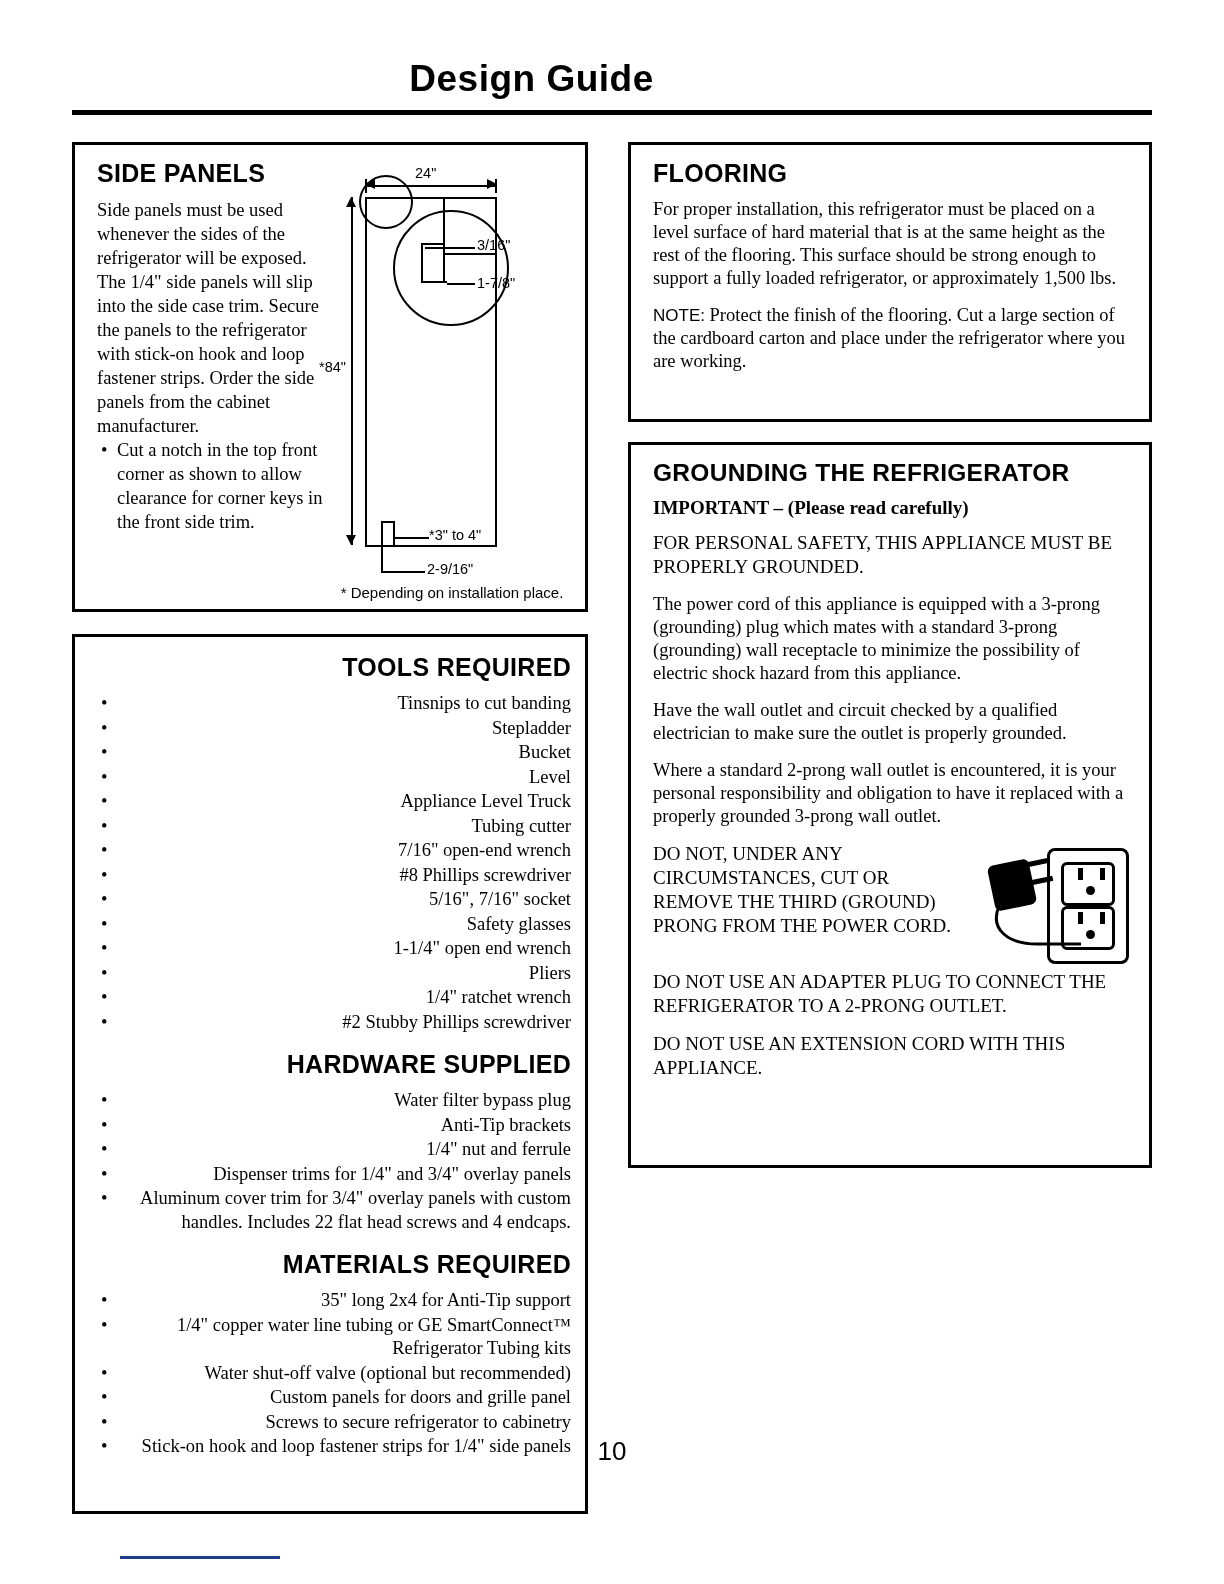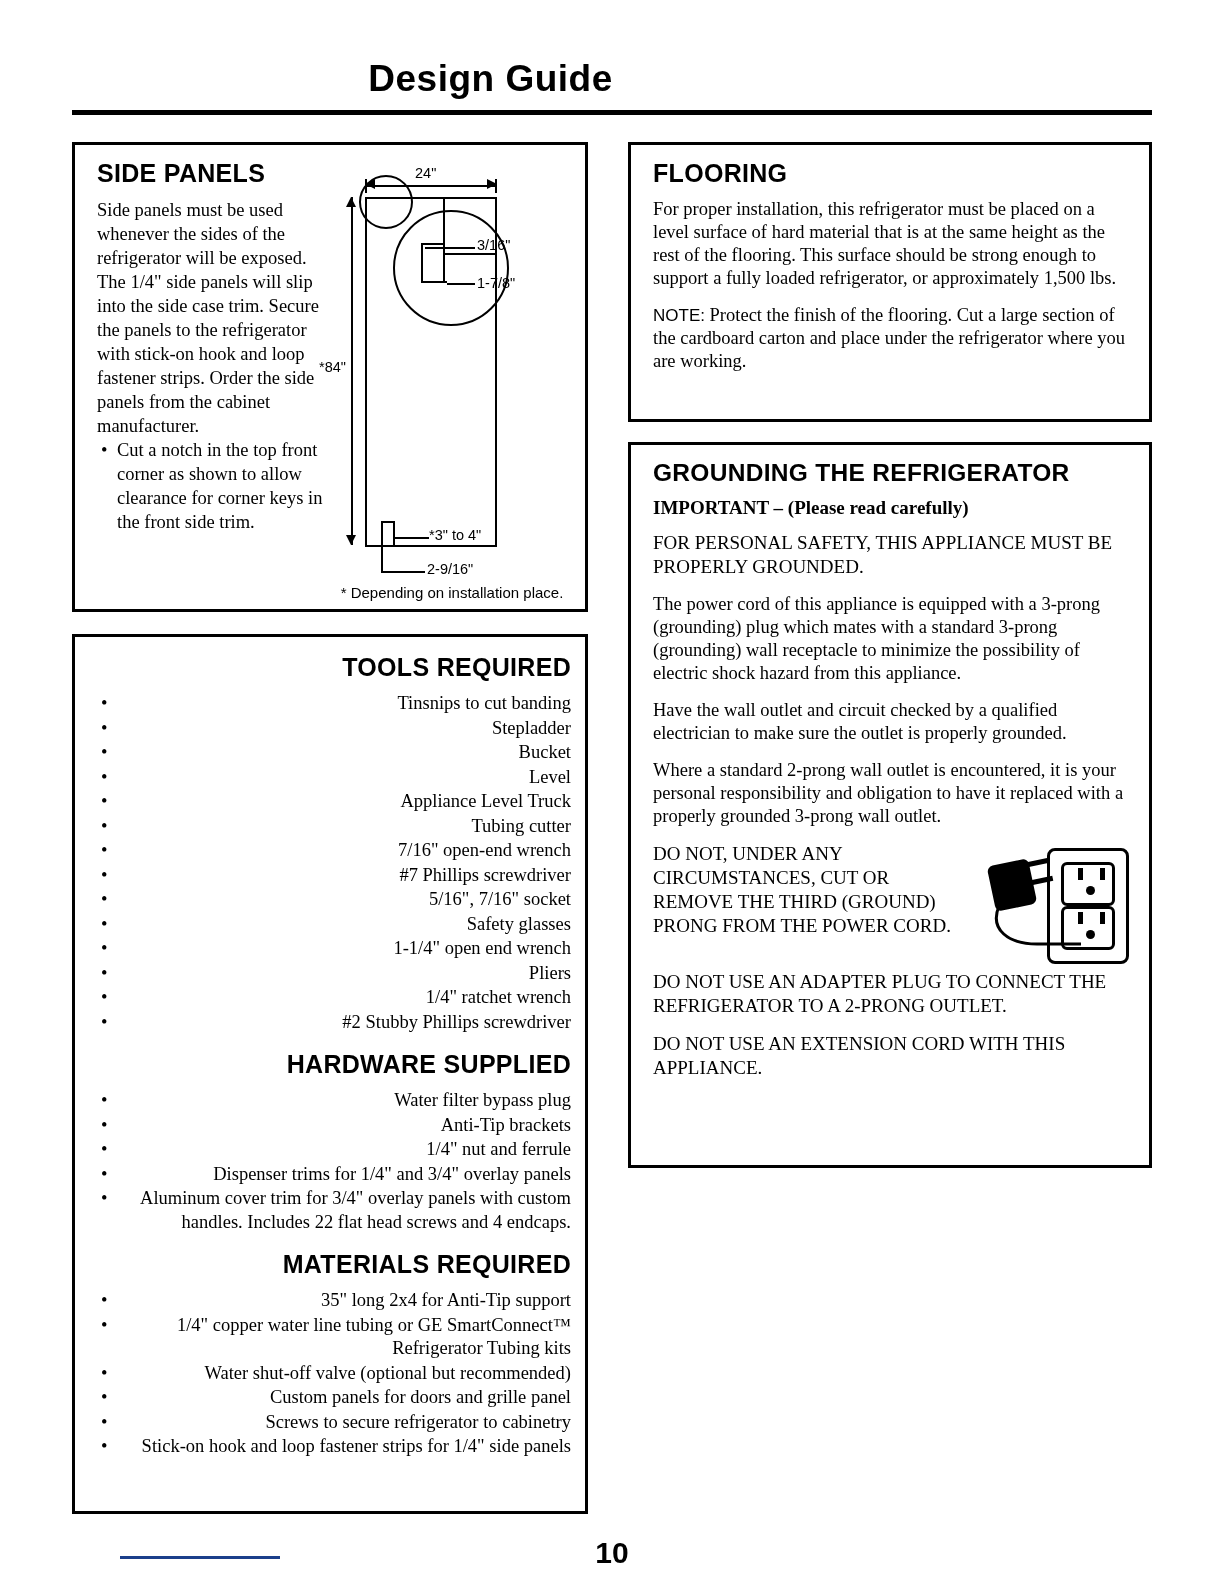--- a/index.html
+++ b/index.html
@@ -25,20 +25,21 @@
   .doc-title {
     position: absolute;
     top: 58px;
     left: 0;
     width: 981px;
     text-align: center;
     font-family: "Liberation Sans", sans-serif;
     font-weight: bold;
     font-size: 37px;
     letter-spacing: 0.5px;
+    padding-left: 41px;
   }
   .title-rule {
     position: absolute;
     left: 72px;
     top: 110px;
     width: 1080px;
     height: 5px;
     background: #000;
   }
   
@@ -134,26 +135,26 @@
     float: right;
     width: 160px;
     height: 130px;
     margin: -4px 0 2px 6px;
     position: relative;
   }
 
   
   .page-num {
     position: absolute;
-    left: 0; top: 1536px;
+    left: 0; top: 1436px;
     width: 1224px;
     text-align: center;
     font-family: "Liberation Sans", sans-serif;
-    font-weight: bold;
-    font-size: 30px;
+    font-weight: normal;
+    font-size: 26px;
   }
   .footer-rule {
     position: absolute;
     left: 120px;
     top: 1556px;
     width: 160px;
     height: 3px;
     background: #1b3f8b;
   }
 </style>
@@ -230,21 +231,21 @@
     <div class="inner">
       <div class="sec-h first">TOOLS REQUIRED</div>
       <ul class="bul">
         <li>Tinsnips to cut banding</li>
         <li>Stepladder</li>
         <li>Bucket</li>
         <li>Level</li>
         <li>Appliance Level Truck</li>
         <li>Tubing cutter</li>
         <li>7/16" open-end wrench</li>
-        <li>#7 Phillips screwdriver</li>
+        <li>#8 Phillips screwdriver</li>
         <li>5/16", 7/16" socket</li>
         <li>Safety glasses</li>
         <li>1-1/4" open end wrench</li>
         <li>Pliers</li>
         <li>1/4" ratchet wrench</li>
         <li>#2 Stubby Phillips screwdriver</li>
       </ul>
 
       <div class="sec-h" style="margin-top:16px;">HARDWARE SUPPLIED</div>
       <ul class="bul">

